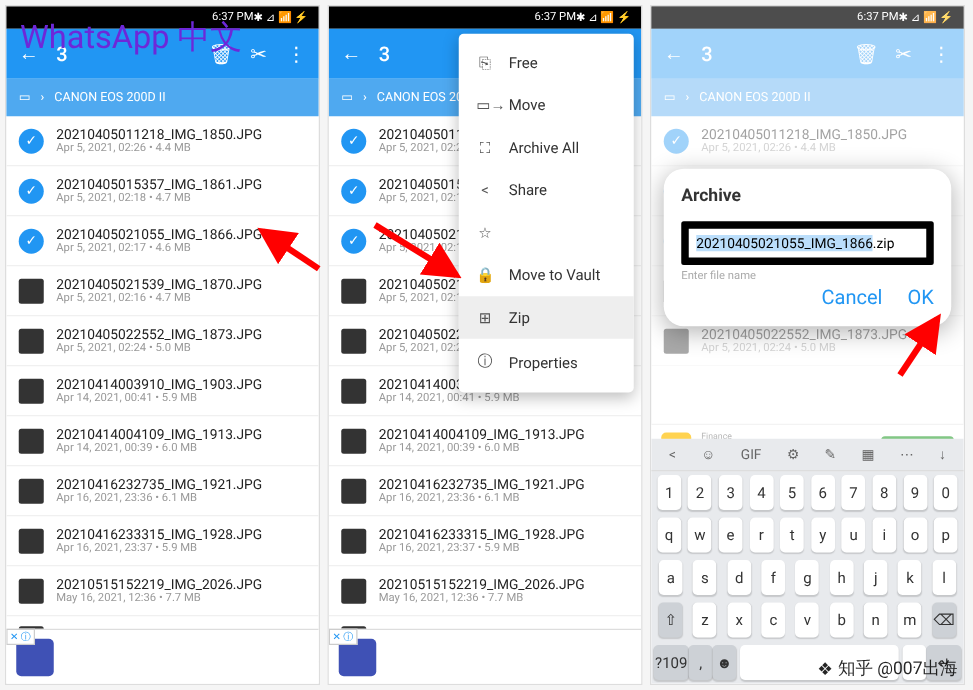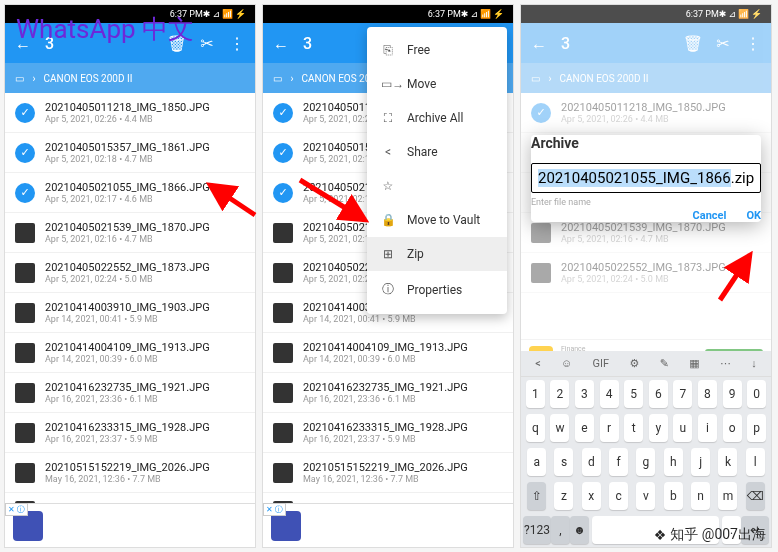--- a/index.html
+++ b/index.html
@@ -22,27 +22,27 @@
 .fmeta{font-size:9px;color:#999}
 .ad{position:absolute;bottom:0;left:0;right:0;height:44px;background:#fff;border-top:1px solid #ddd;display:flex;align-items:center;padding:4px 8px;font-size:8px;gap:6px}
 .ad-logo{width:30px;height:30px;background:#3F51B5;border-radius:4px}
 .ad-text{flex:1;color:#555;font-size:8px;line-height:1.2}
 .adx{position:absolute;top:-1px;left:0;font-size:8px;background:#fff;border:1px solid #ccc;padding:0 2px;color:#2196F3}
 .menu{position:absolute;top:22px;right:6px;width:140px;background:#fff;border-radius:4px;box-shadow:0 4px 12px rgba(0,0,0,0.25);padding:6px 0;z-index:10}
 .menu-item{display:flex;align-items:center;gap:12px;padding:10px 14px;font-size:12px;color:#333}
 .menu-item.hl{background:#eee}
 .menu-icon{width:14px;text-align:center;color:#555}
 .dialog-scrim{position:absolute;inset:0;background:rgba(255,255,255,0.3);z-index:5}
-.dialog{position:absolute;top:130px;left:10px;right:10px;background:#fff;border-radius:4px;box-shadow:0 4px 20px rgba(0,0,0,0.3);z-index:10}
+.dialog{position:absolute;top:130px;left:10px;right:10px;background:#fff;border-radius:16px;box-shadow:0 4px 20px rgba(0,0,0,0.3);padding:14px;z-index:10}
 .dialog h3{font-size:14px;margin-bottom:12px;color:#333}
-.input-wrap{border:1px solid #000000;border-radius:2px;padding:5px 6px;font-size:15px;margin-bottom:4px}
+.input-wrap{border:6px solid #000000;border-radius:2px;padding:5px 6px;font-size:11px;margin-bottom:4px}
 .input-wrap .sel{background:#BBDEFB}
 .hint{font-size:9px;color:#aaa;margin-bottom:2px}
 .dialog-btns{display:flex;justify-content:flex-end;gap:20px}
-.dialog-btn{color:#2196F3;font-size:11px;font-weight:700}
+.dialog-btn{color:#2196F3;font-size:16px;font-weight:400}
 .keyboard{position:absolute;bottom:0;left:0;right:0;background:#E8EAED;z-index:8}
 .kb-tools{display:flex;justify-content:space-around;padding:6px 4px;color:#666;font-size:11px;border-bottom:1px solid #ddd}
 .kb-row{display:flex;justify-content:space-around;padding:3px 2px}
 .key{background:#fff;border-radius:4px;min-width:19px;height:28px;display:flex;align-items:center;justify-content:center;font-size:12px;color:#333;box-shadow:0 1px 1px rgba(0,0,0,0.15)}
 .key.dark{background:#CDD1D6}
 .key.wide{min-width:28px}
 .key.space{flex:1;margin:0 3px}
 .ad-banner{position:absolute;left:0;right:0;height:36px;background:#fff;border-top:1px solid #eee;display:flex;align-items:center;padding:0 8px;gap:8px;font-size:9px}
 .ad-banner .badge{width:24px;height:24px;background:#FFC107;border-radius:4px}
 .ad-banner .apply{background:#4CAF50;color:#fff;padding:4px 8px;border-radius:3px;font-size:9px}
@@ -420,21 +420,21 @@
           <div class="key">z</div>
           <div class="key">x</div>
           <div class="key">c</div>
           <div class="key">v</div>
           <div class="key">b</div>
           <div class="key">n</div>
           <div class="key">m</div>
           <div class="key dark">⌫</div>
         </div>
         <div class="kb-row">
-          <div class="key dark wide">?123</div>
+          <div class="key dark wide">?109</div>
           <div class="key dark">,</div>
           <div class="key dark">☻</div>
           <div class="key space"> </div>
           <div class="key">.</div>
           <div class="key dark wide">↵</div>
         </div>
       </div>
 </div>
 
 </div>

